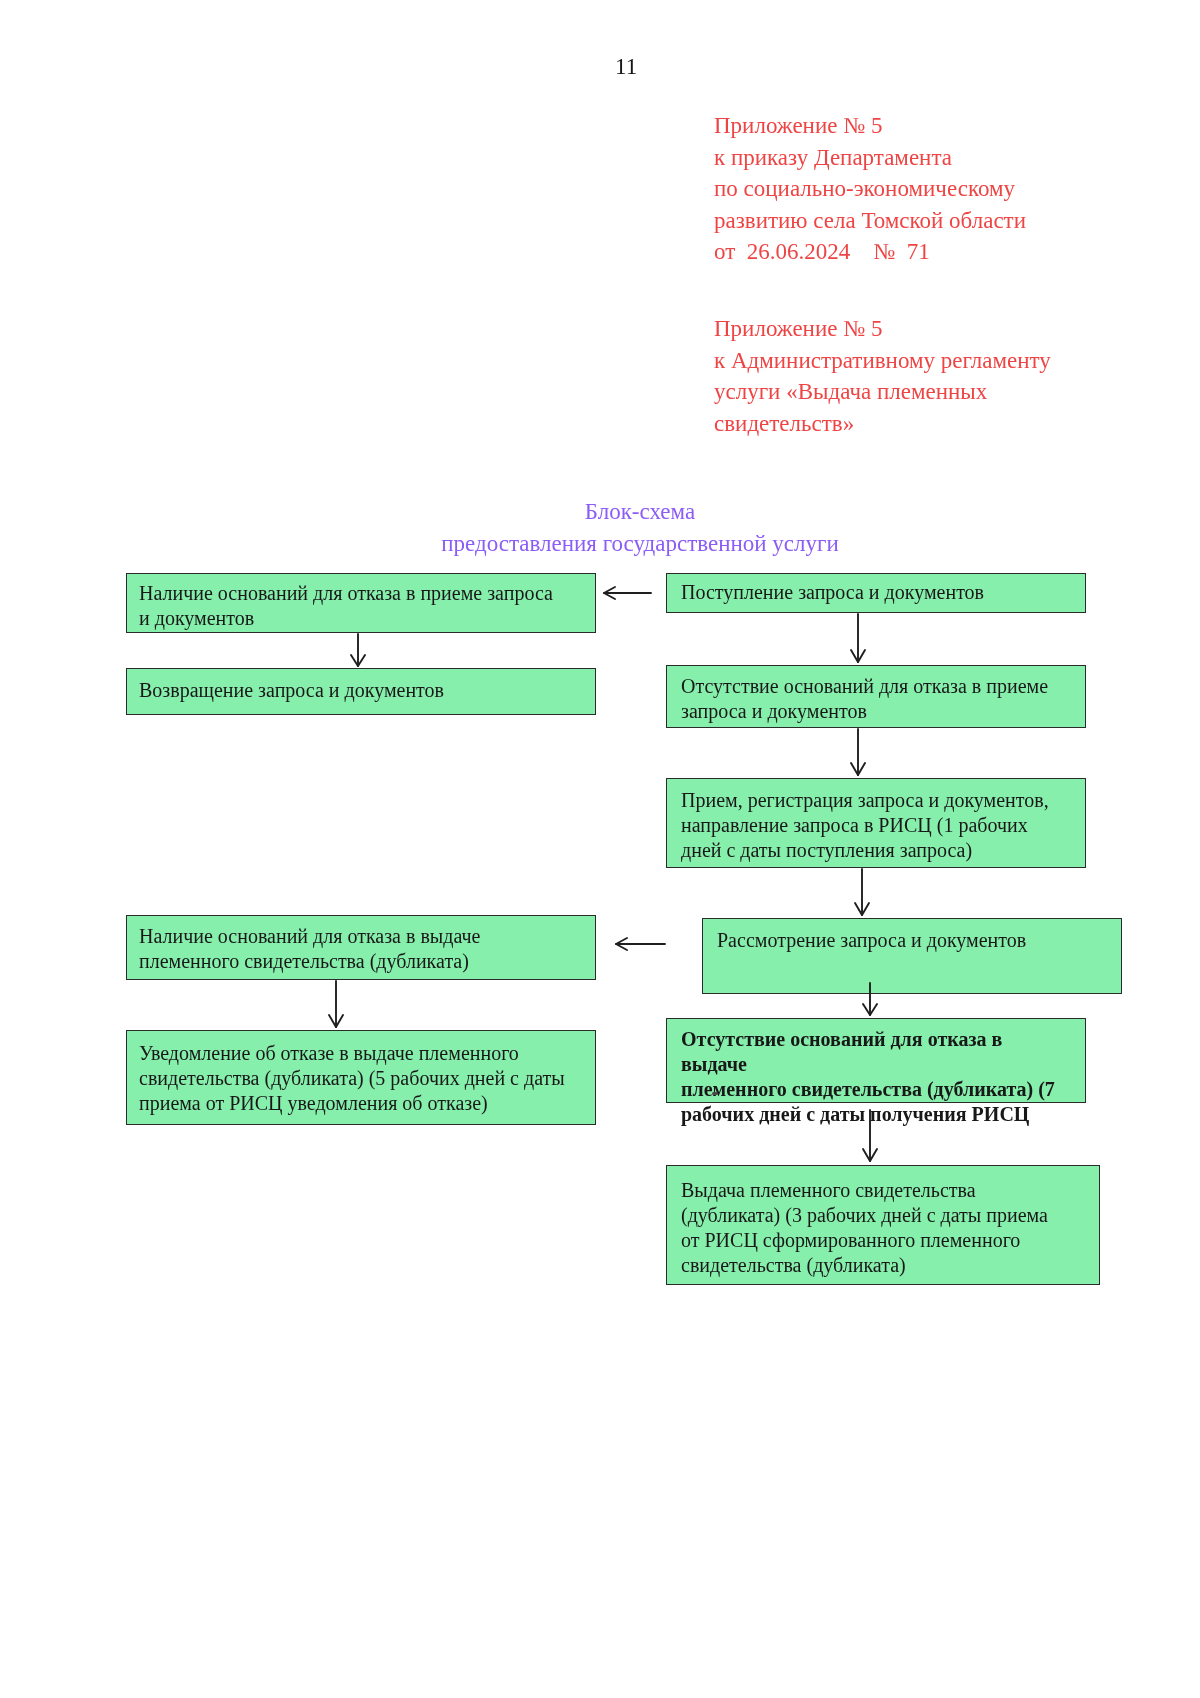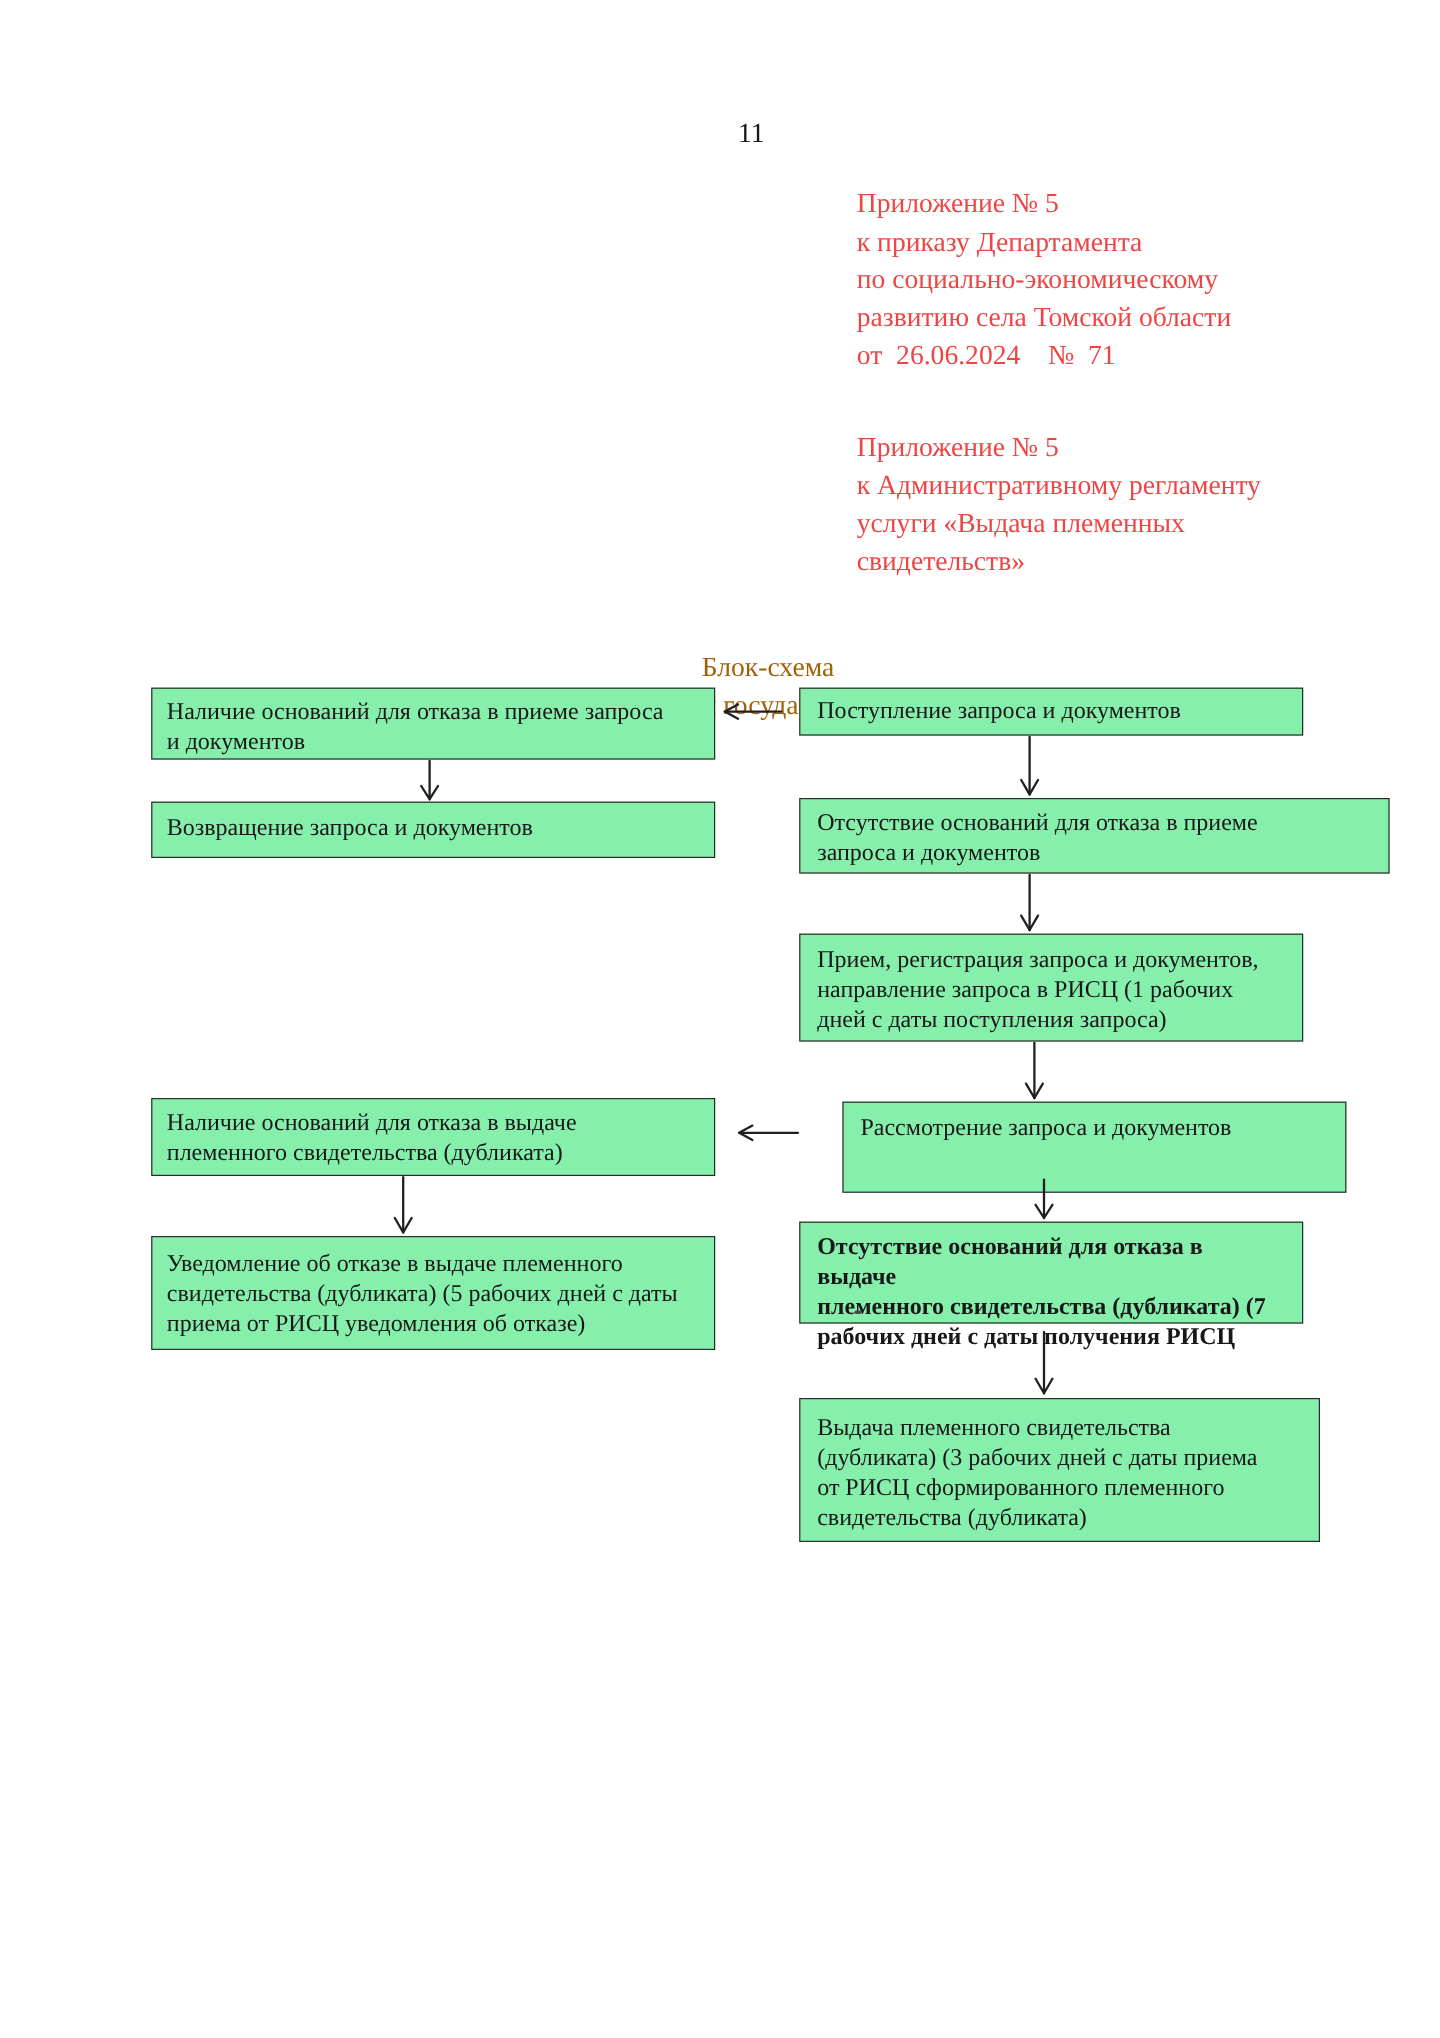--- a/index.html
+++ b/index.html
@@ -1,27 +1,27 @@
 <!DOCTYPE html>
 <html><head>
 <meta charset="utf-8">
 <style>
   html,body{margin:0;padding:0;}
   body{
     width:1200px;height:1698px;position:relative;background:#ffffff;
     font-family:"Liberation Serif","DejaVu Serif",serif;
     color:#161616;
   }
-  .abs{position:absolute;margin-top:44px;}
+  .abs{position:absolute;}
   .page-number{font-size:23px;}
   .hdr-block .hline{
     font-size:23px;line-height:31.5px;white-space:pre;color:#ef4444;
   }
   .title-block{text-align:center;}
-  .title-block .tline{font-size:23px;line-height:32px;color:#a16207;}
+  .title-block .tline{font-size:23px;line-height:32px;color:#8b5cf6;}
   .node{
     position:absolute;
     border:1.5px solid #2b2b2b;
     background:#86efac;
     font-size:20px;line-height:25px;
     white-space:pre-line;
     color:#181818;
     box-sizing:border-box;
   }
   .arrow-svg{position:absolute;overflow:visible;}
@@ -62,21 +62,21 @@
 
 <div class="node" style="left:126px;top:915px;width:470px;height:65px;padding:8px 14px 0 12px;">Наличие оснований для отказа в выдаче
 племенного свидетельства (дубликата)</div>
 
 <div class="node" style="left:126px;top:1030px;width:470px;height:95px;padding:10px 14px 0 12px;">Уведомление об отказе в выдаче племенного
 свидетельства (дубликата) (5 рабочих дней с даты
 приема от РИСЦ уведомления об отказе)</div>
 
 <div class="node" style="left:666px;top:573px;width:420px;height:40px;padding:6px 12px 0 14px;">Поступление запроса и документов</div>
 
-<div class="node" style="left:666px;top:665px;width:492px;height:63px;padding:8px 12px 0 14px;">Отсутствие оснований для отказа в приеме
+<div class="node" style="left:666px;top:665px;width:420px;height:63px;padding:8px 12px 0 14px;">Отсутствие оснований для отказа в приеме
 запроса и документов</div>
 
 <div class="node" style="left:666px;top:778px;width:420px;height:90px;padding:9px 12px 0 14px;">Прием, регистрация запроса и документов,
 направление запроса в РИСЦ (1 рабочих
 дней с даты поступления запроса)</div>
 
 <div class="node" style="left:666px;top:918px;width:420px;height:76px;padding:9px 12px 0 14px;margin-left:36px;">Рассмотрение запроса и документов</div>
 
 <div class="node" style="left:666px;top:1018px;width:420px;height:85px;padding:8px 12px 0 14px;font-weight:bold;">Отсутствие оснований для отказа в выдаче
 племенного свидетельства (дубликата) (7

